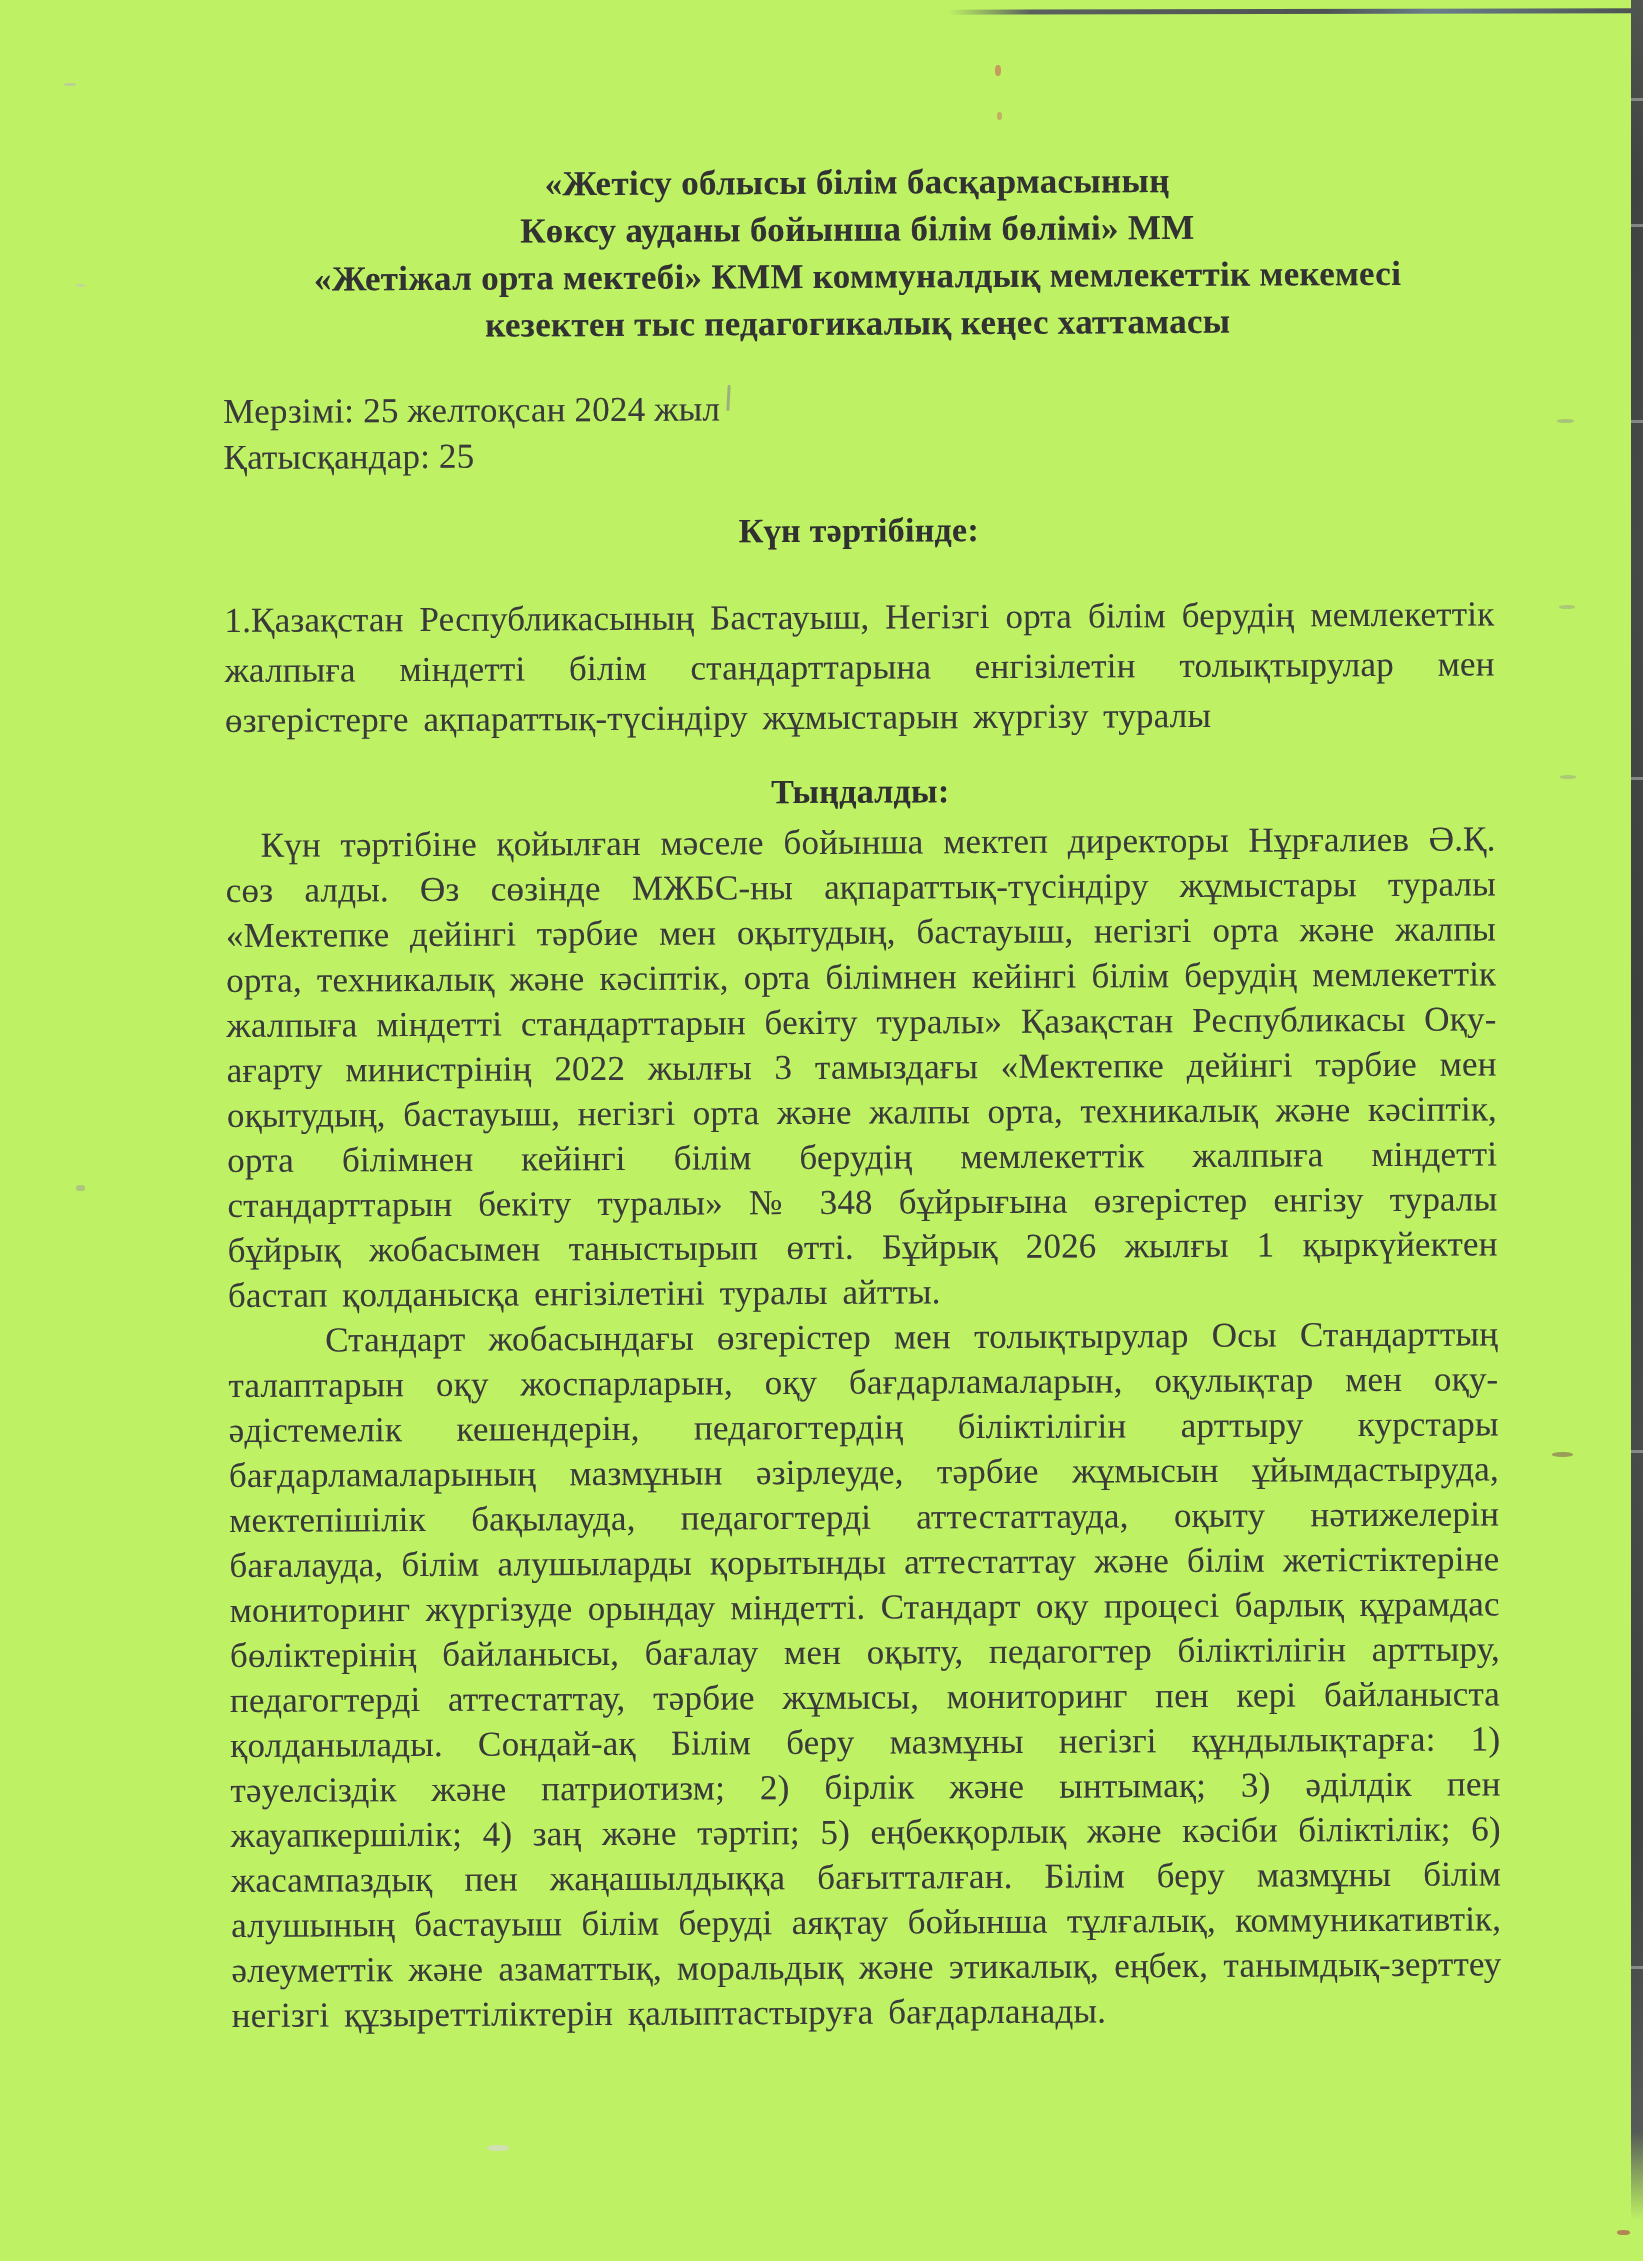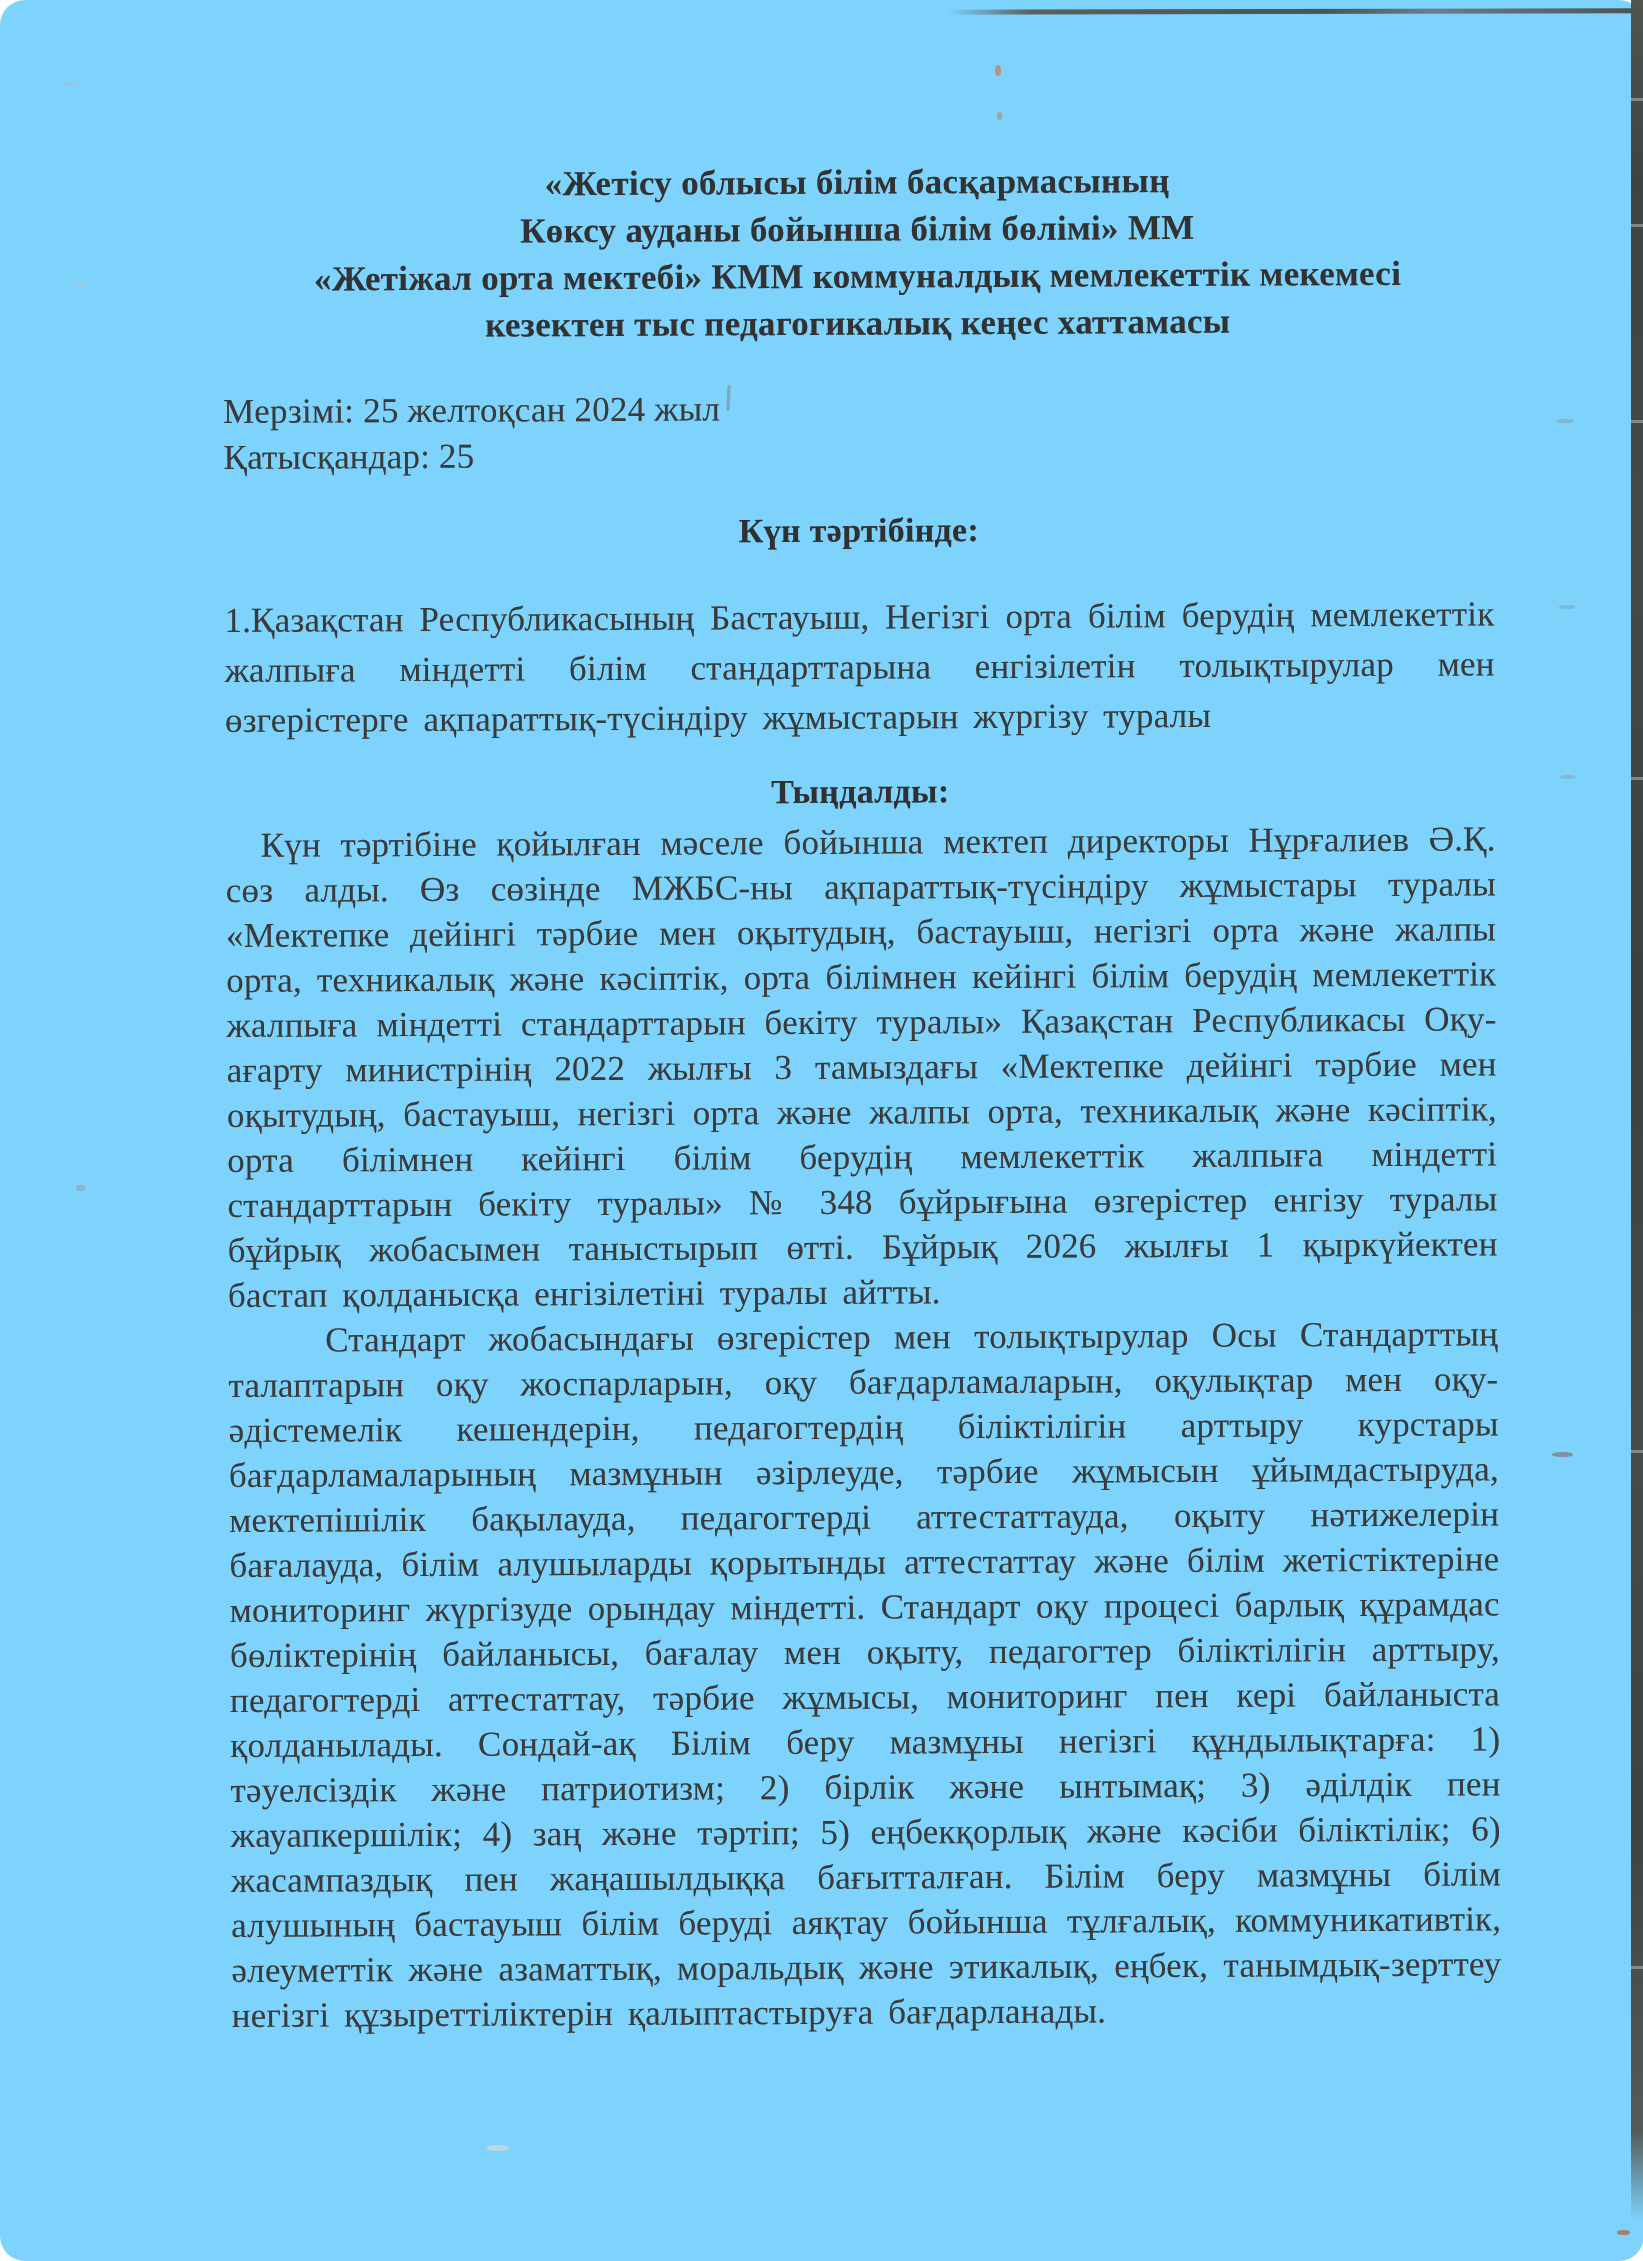--- a/index.html
+++ b/index.html
@@ -10,22 +10,21 @@
   body {
     width: 1644px;
     height: 2261px;
     position: relative;
     overflow: hidden;
     font-family: "Liberation Serif", "DejaVu Serif", serif;
   }
   .page {
     position: absolute;
     inset: 0;
-    background: #7dd3fc;
-    border-radius: 25px;
+    background: #bef264;
   }
   
   .scan-band {
     position: absolute;
     top: 0;
     right: 0;
     width: 13px;
     height: 2221px;
     background: linear-gradient(to bottom,
       #50554f 0%, #3f4443 8%, #454a48 25%, #3c4140 45%,

